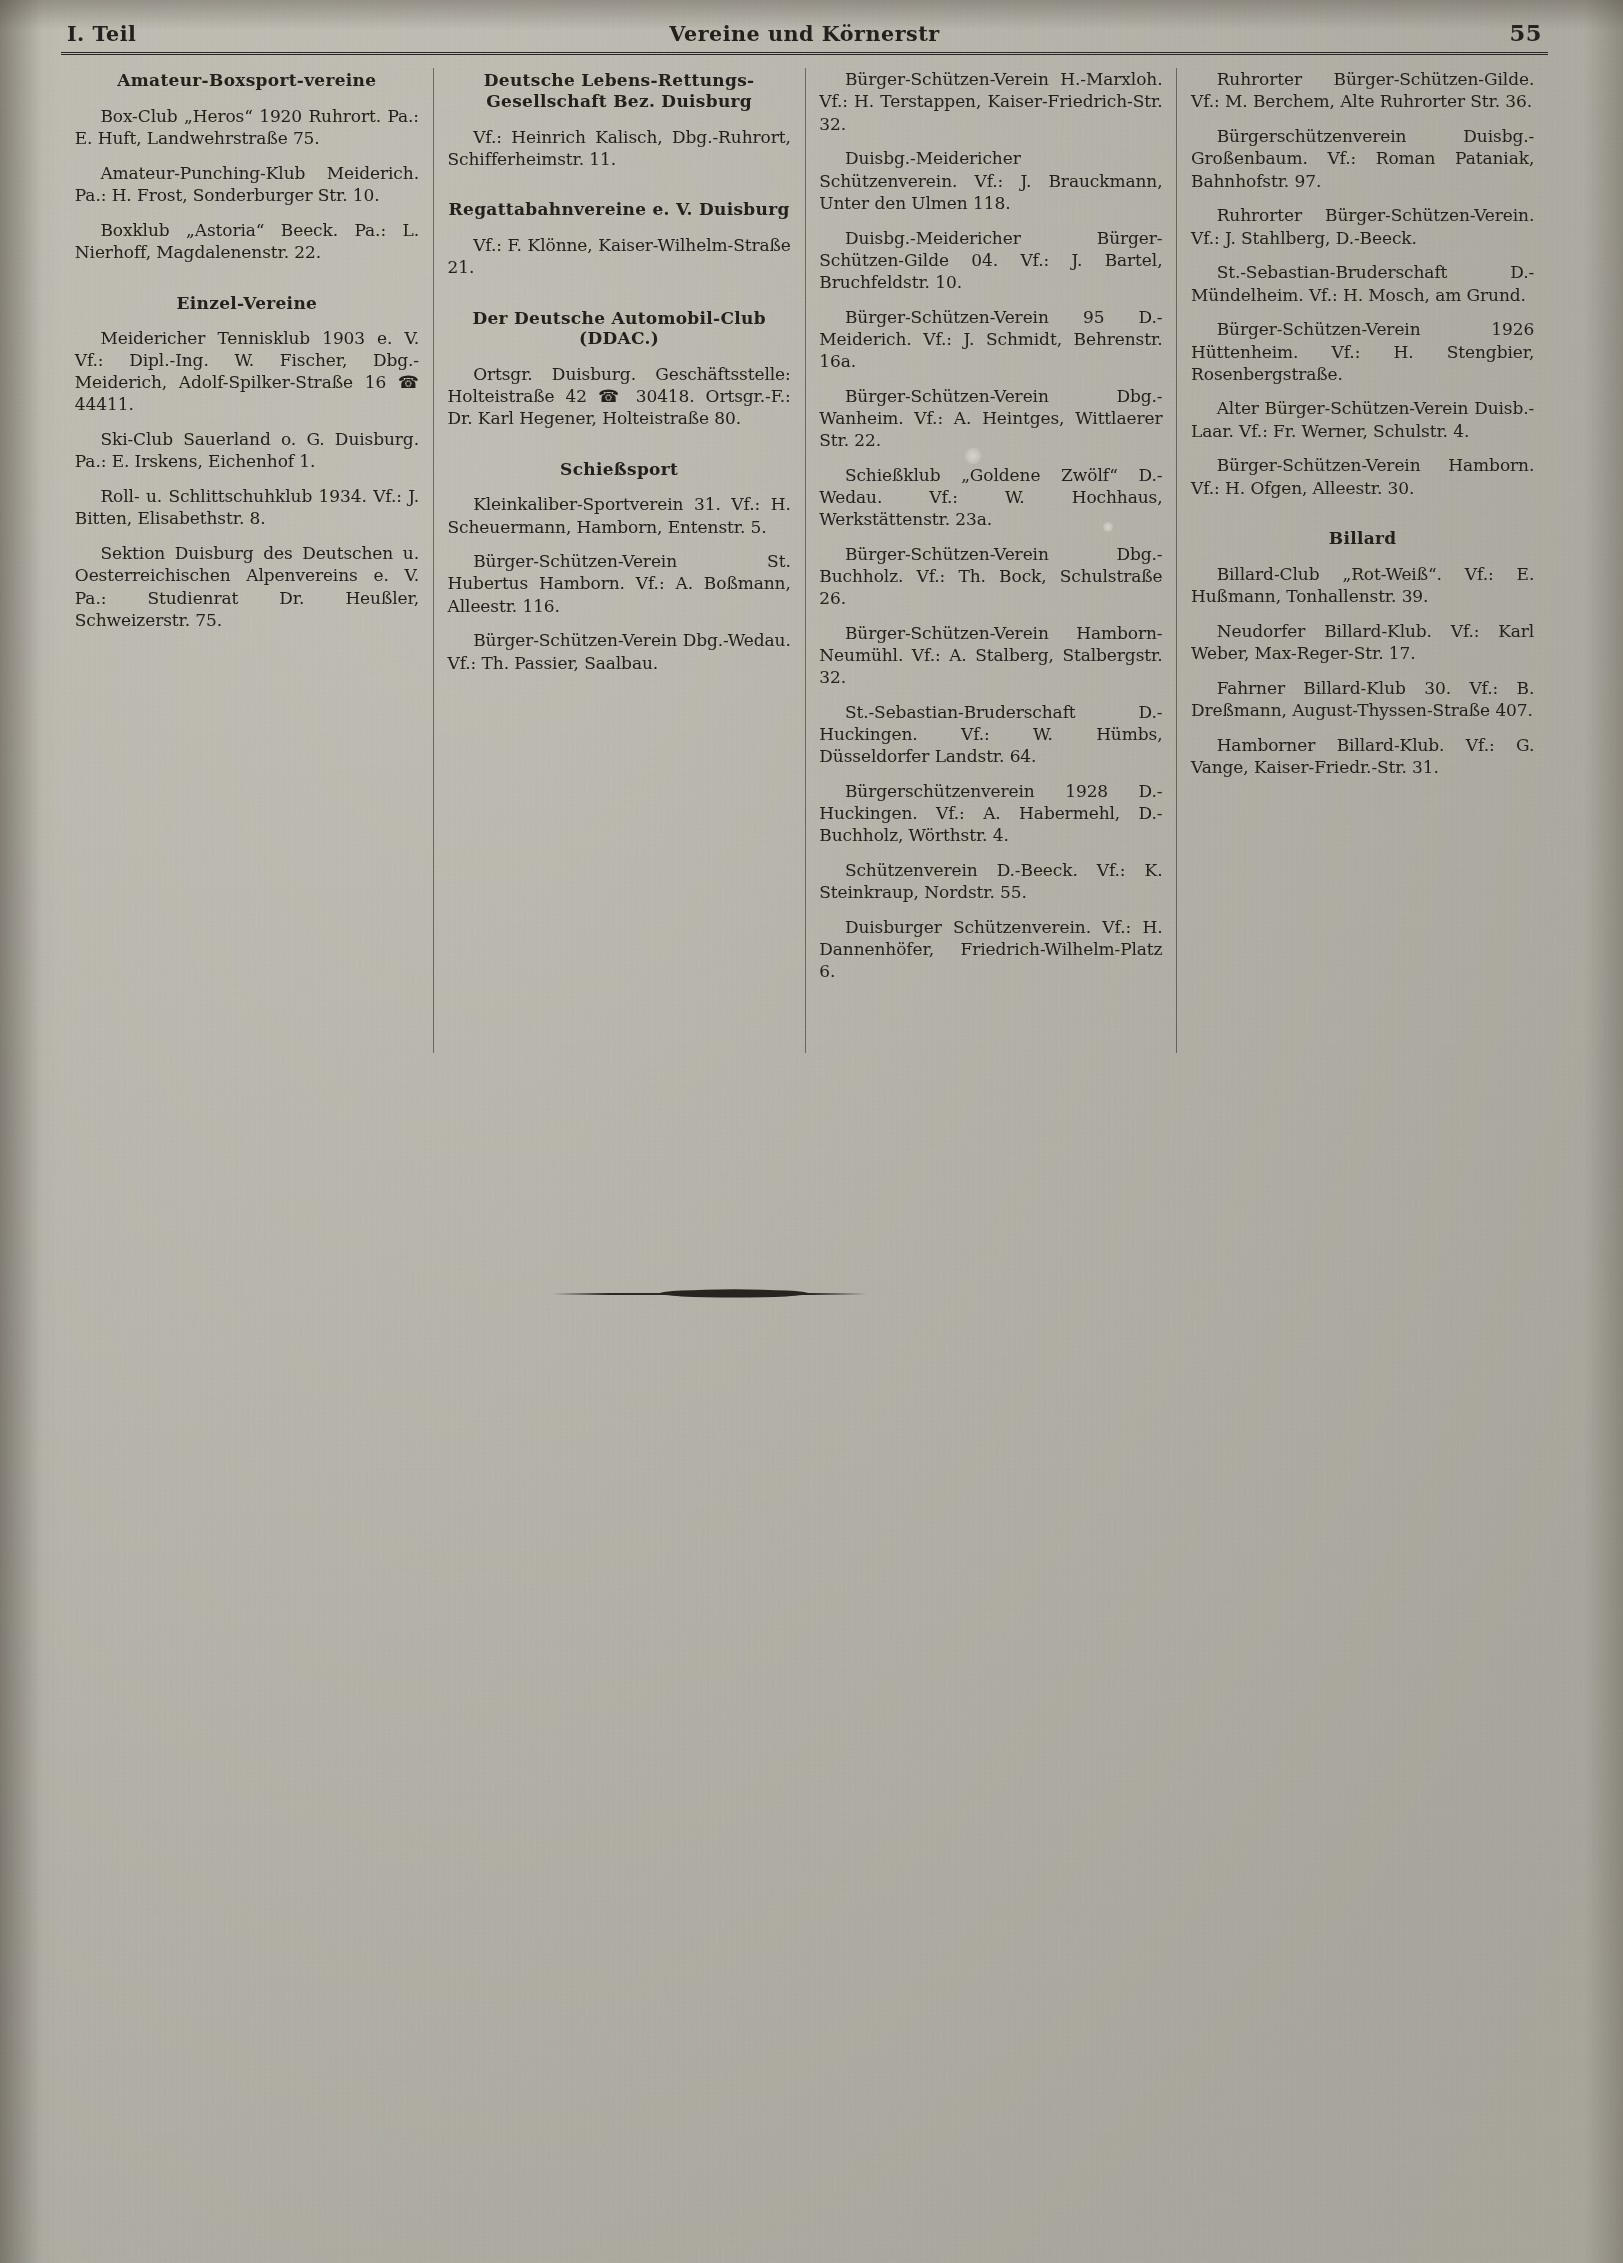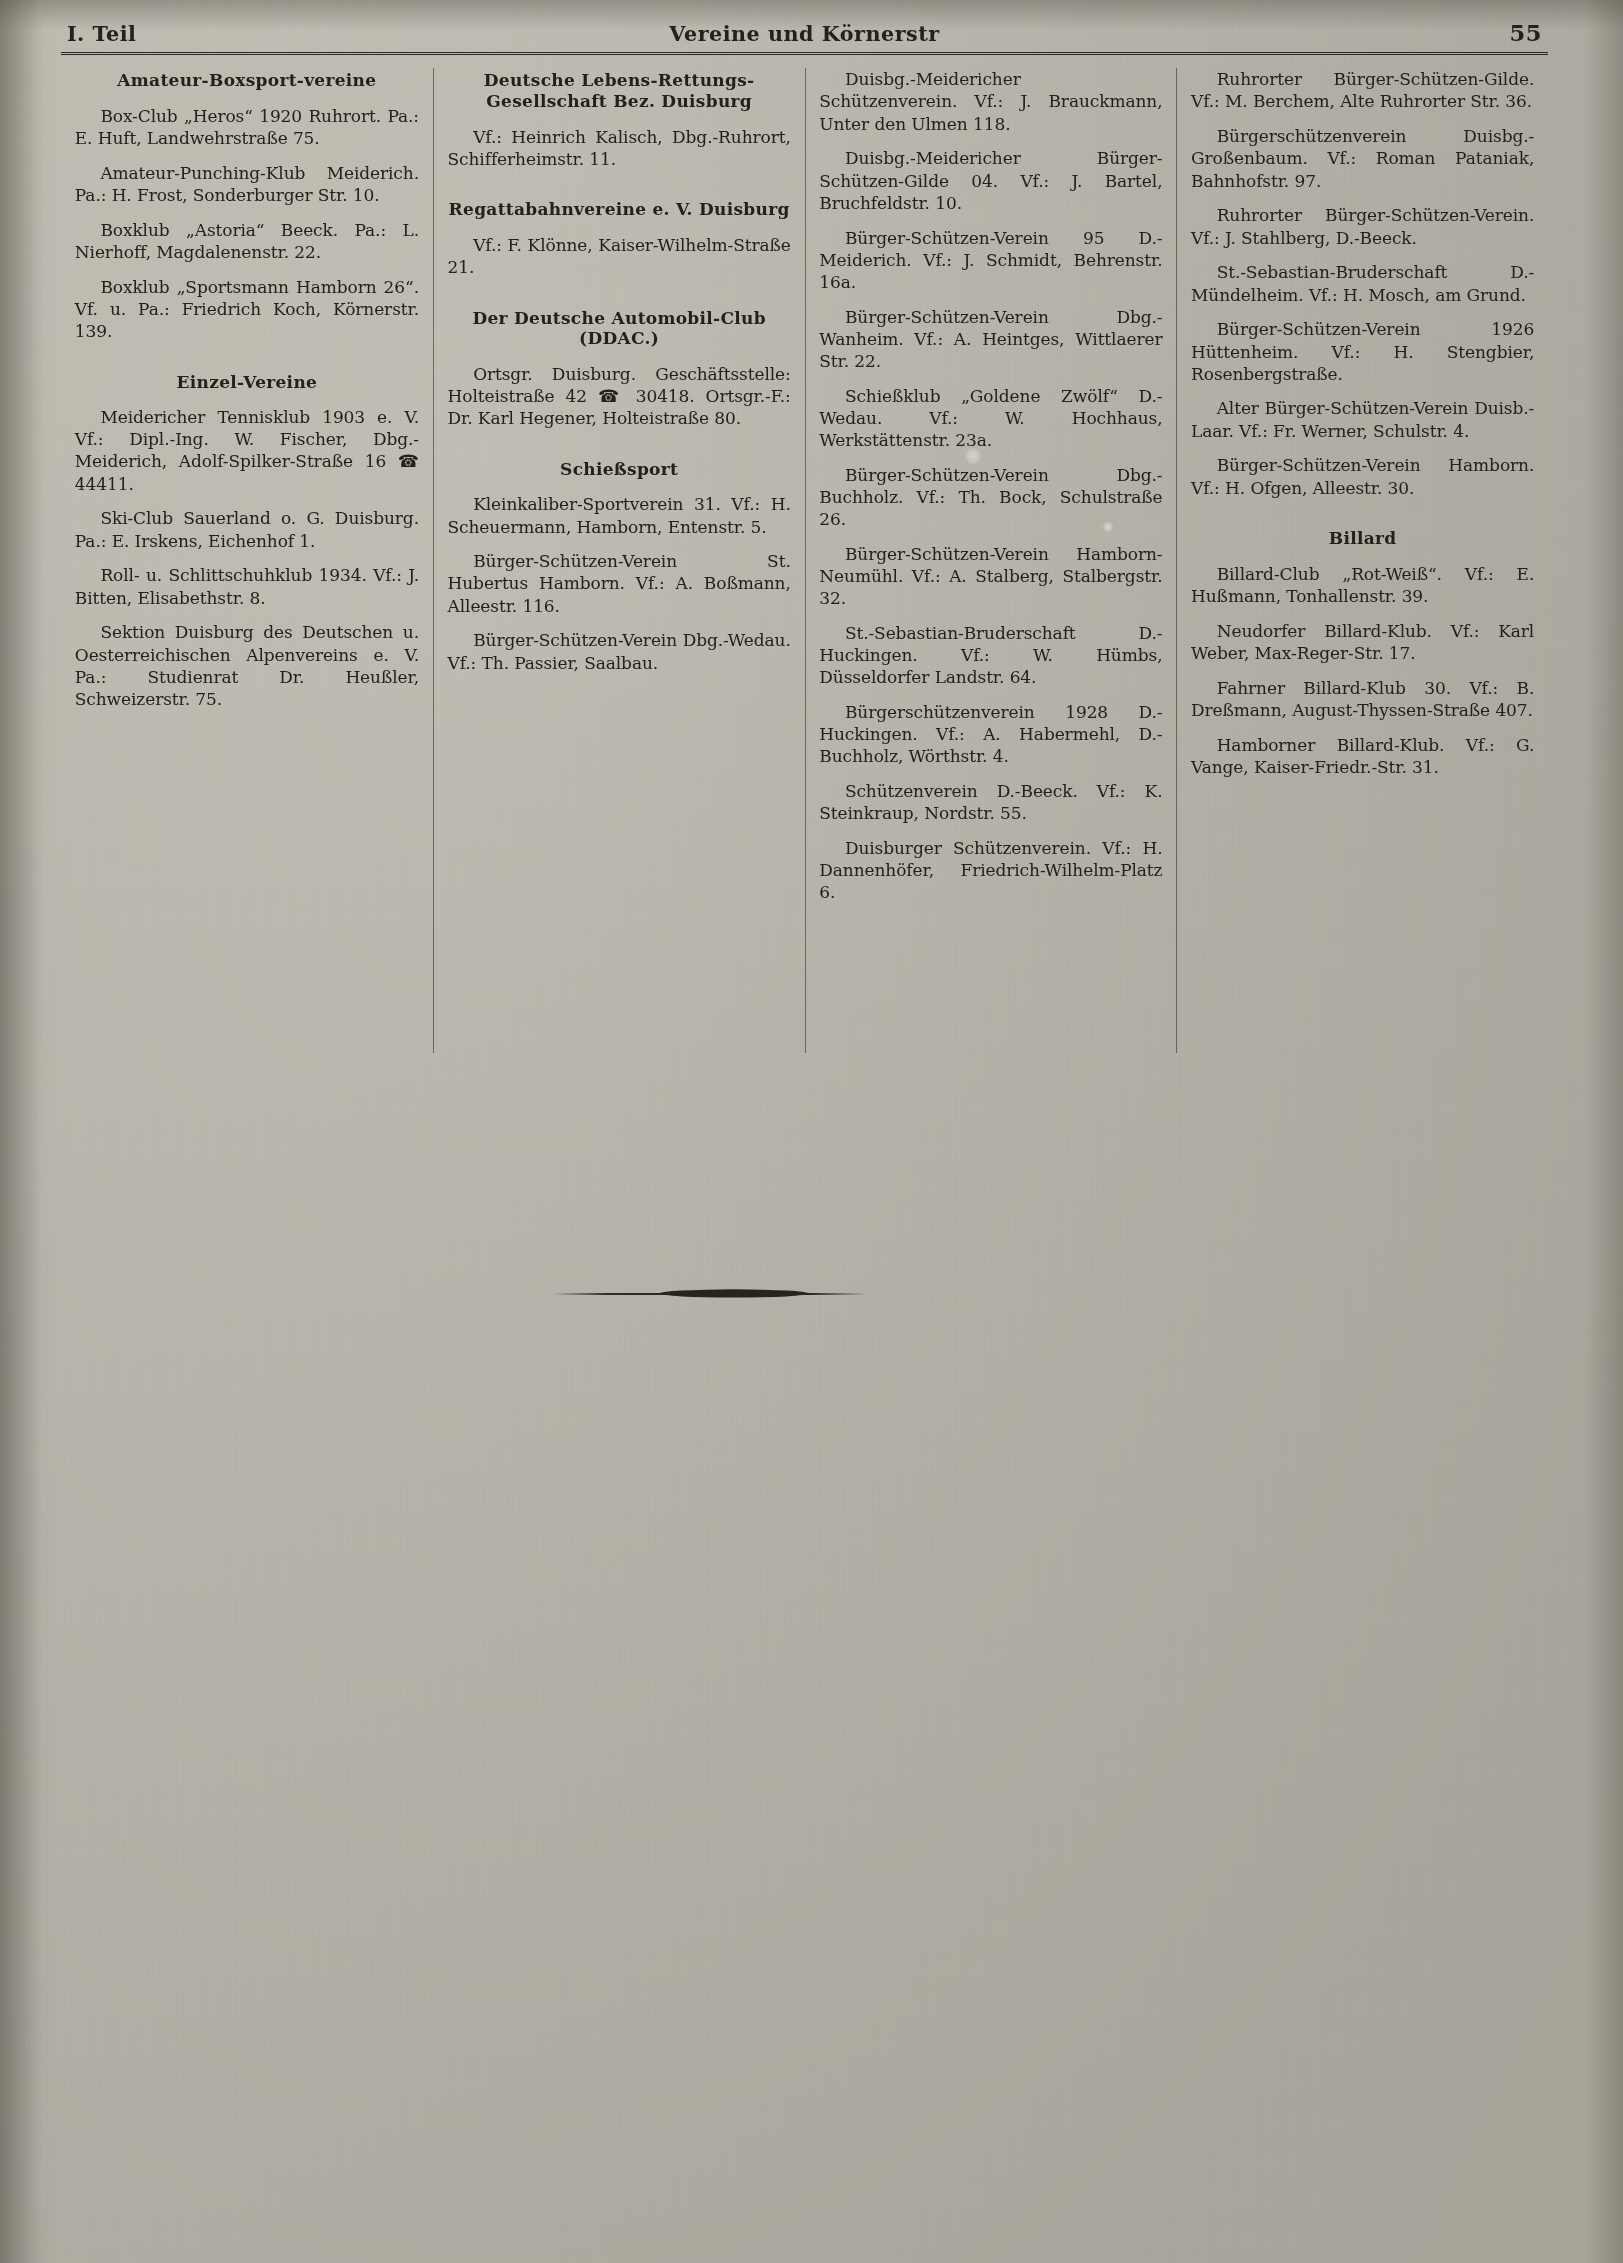--- a/index.html
+++ b/index.html
@@ -166,40 +166,40 @@
       <div class="rh-center">Vereine und Körnerstr</div>
       <div class="rh-right">55</div>
     </div>
 
     <div class="cols" id="cols">
         <div class="col">
           <div class="head">Amateur-Boxsport-vereine</div>
           <div class="entry">Box-Club „Heros“ 1920 Ruhrort. Pa.: E. Huft, Landwehrstraße 75.</div>
           <div class="entry">Amateur-Punching-Klub Meiderich. Pa.: H. Frost, Sonderburger Str. 10.</div>
           <div class="entry">Boxklub „Astoria“ Beeck. Pa.: L. Nierhoff, Magdalenenstr. 22.</div>
-          <div class="entry">Boxklub „Sportsmann Hamborn 26“. Vf. u. Pa.: Friedrich Koch, Körnerstr. 139.</div>
           <div class="head sub">Einzel-Vereine</div>
           <div class="entry">Meidericher Tennisklub 1903 e. V. Vf.: Dipl.-Ing. W. Fischer, Dbg.-Meiderich, Adolf-Spilker-Straße 16 ☎ 44411.</div>
           <div class="entry">Ski-Club Sauerland o. G. Duisburg. Pa.: E. Irskens, Eichenhof 1.</div>
           <div class="entry">Roll- u. Schlittschuhklub 1934. Vf.: J. Bitten, Elisabethstr. 8.</div>
           <div class="entry">Sektion Duisburg des Deutschen u. Oesterreichischen Alpenvereins e. V. Pa.: Studienrat Dr. Heußler, Schweizerstr. 75.</div>
         </div>
         <div class="col">
           <div class="head">Deutsche Lebens-Rettungs-Gesellschaft Bez. Duisburg</div>
           <div class="entry">Vf.: Heinrich Kalisch, Dbg.-Ruhrort, Schifferheimstr. 11.</div>
           <div class="head sub">Regattabahnvereine e. V. Duisburg</div>
           <div class="entry">Vf.: F. Klönne, Kaiser-Wilhelm-Straße 21.</div>
           <div class="head sub">Der Deutsche Automobil-Club (DDAC.)</div>
           <div class="entry">Ortsgr. Duisburg. Geschäftsstelle: Holteistraße 42 ☎ 30418. Ortsgr.-F.: Dr. Karl Hegener, Holteistraße 80.</div>
           <div class="head sub">Schießsport</div>
           <div class="entry">Kleinkaliber-Sportverein 31. Vf.: H. Scheuermann, Hamborn, Entenstr. 5.</div>
           <div class="entry">Bürger-Schützen-Verein St. Hubertus Hamborn. Vf.: A. Boßmann, Alleestr. 116.</div>
           <div class="entry">Bürger-Schützen-Verein Dbg.-Wedau. Vf.: Th. Passier, Saalbau.</div>
         </div>
         <div class="col">
+          <div class="entry">Bürger-Schützen-Verein H.-Marxloh. Vf.: H. Terstappen, Kaiser-Friedrich-Str. 32.</div>
           <div class="entry">Duisbg.-Meidericher Schützenverein. Vf.: J. Brauckmann, Unter den Ulmen 118.</div>
           <div class="entry">Duisbg.-Meidericher Bürger-Schützen-Gilde 04. Vf.: J. Bartel, Bruchfeldstr. 10.</div>
           <div class="entry">Bürger-Schützen-Verein 95 D.-Meiderich. Vf.: J. Schmidt, Behrenstr. 16a.</div>
           <div class="entry">Bürger-Schützen-Verein Dbg.-Wanheim. Vf.: A. Heintges, Wittlaerer Str. 22.</div>
           <div class="entry">Schießklub „Goldene Zwölf“ D.-Wedau. Vf.: W. Hochhaus, Werkstättenstr. 23a.</div>
           <div class="entry">Bürger-Schützen-Verein Dbg.-Buchholz. Vf.: Th. Bock, Schulstraße 26.</div>
           <div class="entry">Bürger-Schützen-Verein Hamborn-Neumühl. Vf.: A. Stalberg, Stalbergstr. 32.</div>
           <div class="entry">St.-Sebastian-Bruderschaft D.-Huckingen. Vf.: W. Hümbs, Düsseldorfer Landstr. 64.</div>
           <div class="entry">Bürgerschützenverein 1928 D.-Huckingen. Vf.: A. Habermehl, D.-Buchholz, Wörthstr. 4.</div>
           <div class="entry">Schützenverein D.-Beeck. Vf.: K. Steinkraup, Nordstr. 55.</div>

